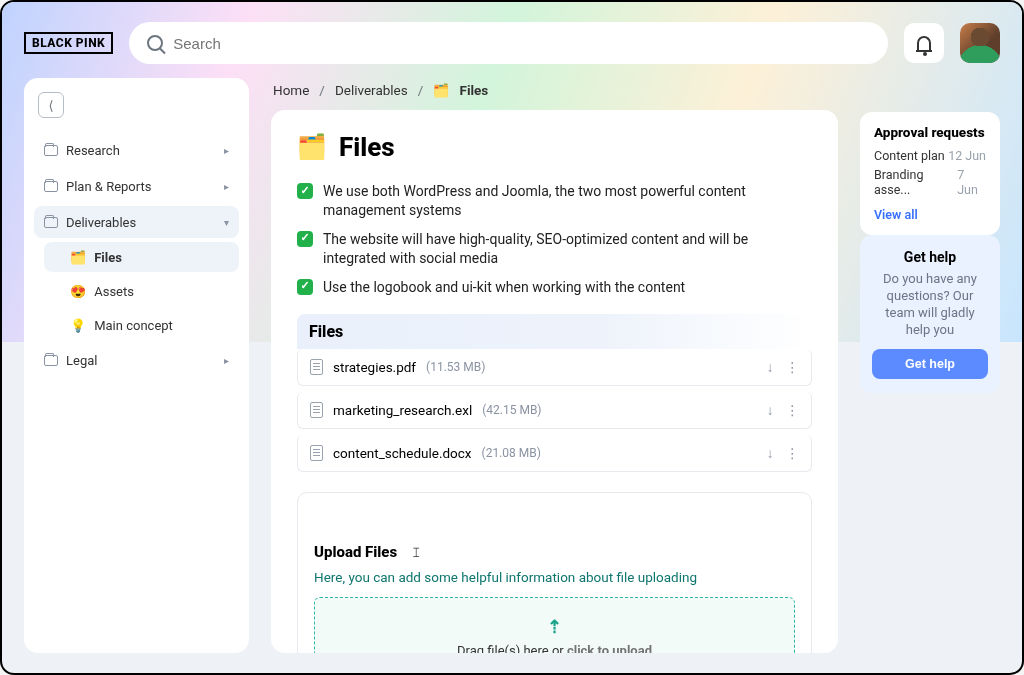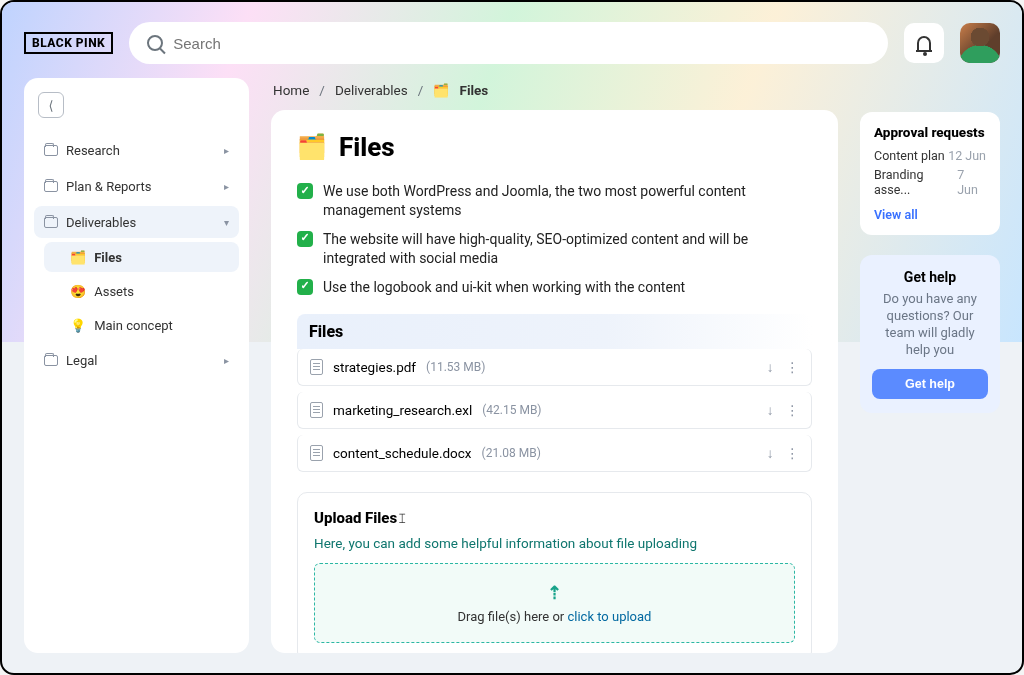--- a/index.html
+++ b/index.html
@@ -236,37 +236,37 @@
   .file-size { color:#8a93a2; font-size:12px;}
   .file-actions { margin-left:auto; display:flex; gap:12px; color:#8a93a2;}
   .file-actions span{cursor:pointer;}
 
   .upload-card {
     margin-top:20px;
     border:1px solid #e6e9ed;
     border-radius:10px;
     padding:16px 16px 18px 16px;
   }
-  .upload-title-row {display:flex;align-items:flex-end;}
+  .upload-title-row {display:flex;align-items:flex-end;gap:14px;margin-top:34px;}
   .upload-title { font-weight:800; font-size:15px;}
   .cursor-ico { font-size:14px; color:#333; cursor:pointer;}
   .upload-hint { color:#0f766e; font-size:13.5px; margin:8px 0 12px 0;}
   .dropzone {
     border:1.5px dashed #2bb7a3;
     background:#f2fbf8;
     border-radius:6px;
     height:80px;
     display:flex;flex-direction:column;align-items:center;justify-content:center;gap:6px;
   }
   .dz-arrow{ color:#18a38a; font-size:18px; font-weight:700;}
   .dz-text{ font-size:13px; color:#333;}
-  .dz-text .link{ color:#0369a1; font-weight:400; cursor:pointer;}
+  .dz-text .link{ color:#737373; font-weight:700; cursor:pointer;}
 
   
-  .right-col { width:140px; display:flex; flex-direction:column; gap:20px; padding-top:34px;}
+  .right-col { width:140px; display:flex; flex-direction:column; padding-top:34px;}
   .right-col > .card { width:100%; }
   .card {
     background:#fff;border-radius:12px;padding:12px 14px;
   }
   .card h4 { font-size:13.5px; font-weight:800; margin-bottom:8px;}
   .req-row { display:flex; justify-content:space-between; font-size:12.5px; color:#333; margin-bottom:4px;}
   .req-row .d { color:#9aa2ad;}
   .view-all { color:#3971ff; font-size:12.5px; font-weight:600; cursor:pointer; margin-top:6px; display:inline-block;}
   .help-card {
     background:#eaf1ff;border-radius:12px;padding:14px 12px;text-align:center;

